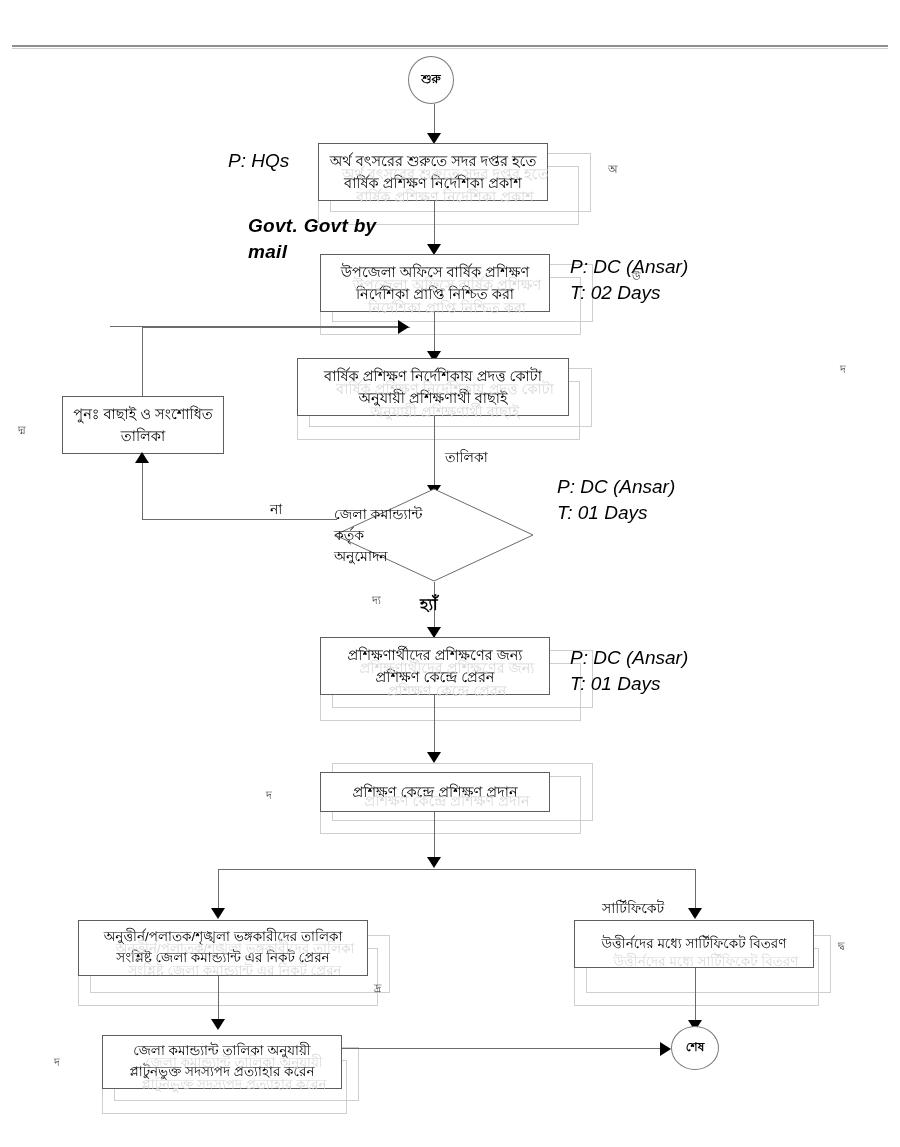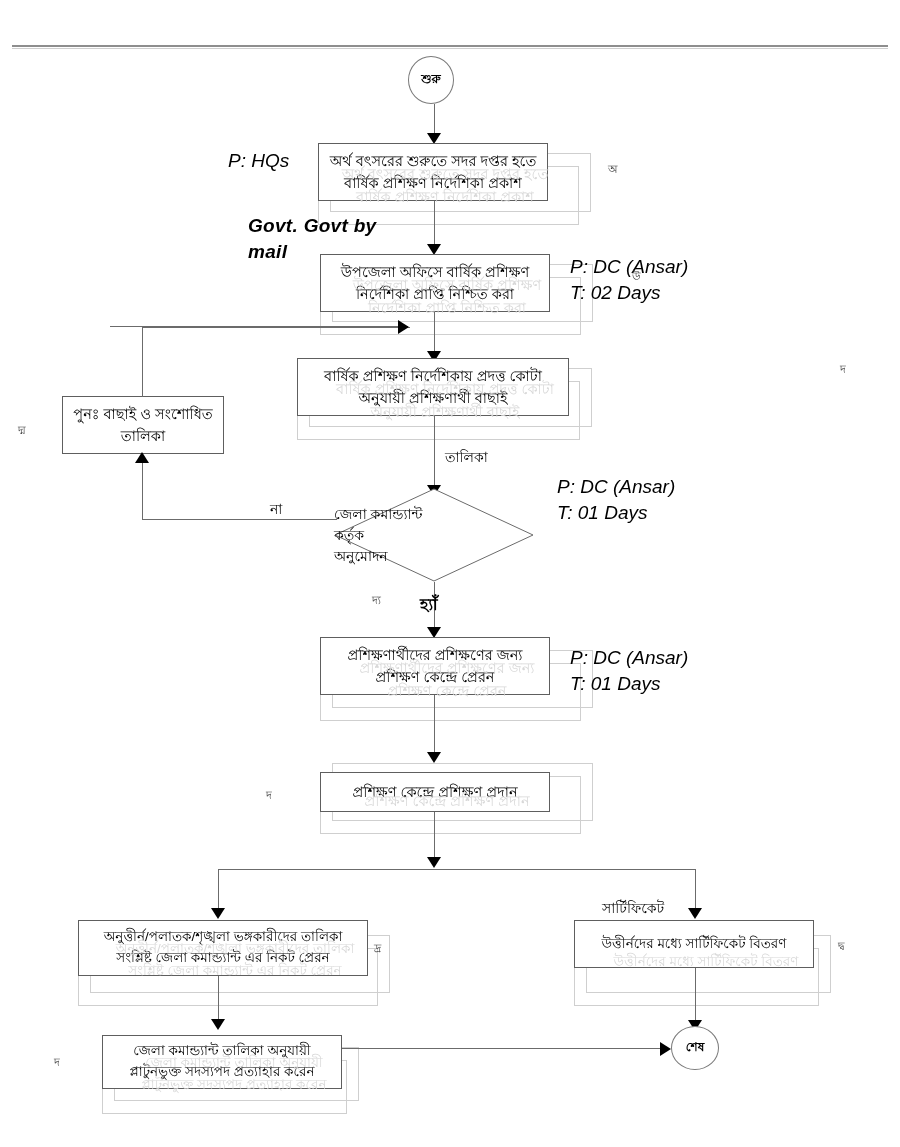--- a/index.html
+++ b/index.html
@@ -242,21 +242,21 @@
   <div class="ghost" style="left:90px;top:935px;width:298px;height:56px;"></div>
   <div class="ghost" style="left:78px;top:948px;width:298px;height:56px;"></div>
   <div class="node box" style="left:78px;top:920px;width:290px;height:56px;font-size:13.5px;">
     <div>
       <div>অনুত্তীর্ন/পলাতক/শৃঙ্খলা ভঙ্গকারীদের তালিকা</div>
       <div>সংশ্লিষ্ট জেলা কমান্ড্যান্ট এর নিকট প্রেরন</div>
     </div>
   </div>
   <div class="ghosttext" style="left:90px;top:939px;width:290px;font-size:13.5px;">অনুত্তীর্ন/পলাতক/শৃঙ্খলা ভঙ্গকারীদের তালিকা</div>
   <div class="ghosttext" style="left:90px;top:961px;width:290px;font-size:13.5px;">সংশ্লিষ্ট জেলা কমান্ড্যান্ট এর নিকট প্রেরন</div>
-  <div class="tinyglyph" style="left:374px;top:940px;">দ্র</div>
+  <div class="tinyglyph" style="left:374px;top:980px;">দ্র</div>
 
   <div class="vline" style="left:218px;top:976px;height:46px;"></div>
   <div class="arrow-down" style="left:211px;top:1019px;"></div>
 
   <div class="ghost" style="left:586px;top:935px;width:243px;height:56px;"></div>
   <div class="ghost" style="left:574px;top:948px;width:243px;height:56px;"></div>
   <div class="node box" style="left:574px;top:920px;width:240px;height:48px;font-size:13.5px;">
     <div>
       <div>উত্তীর্নদের মধ্যে সার্টিফিকেট বিতরণ</div>
     </div>

